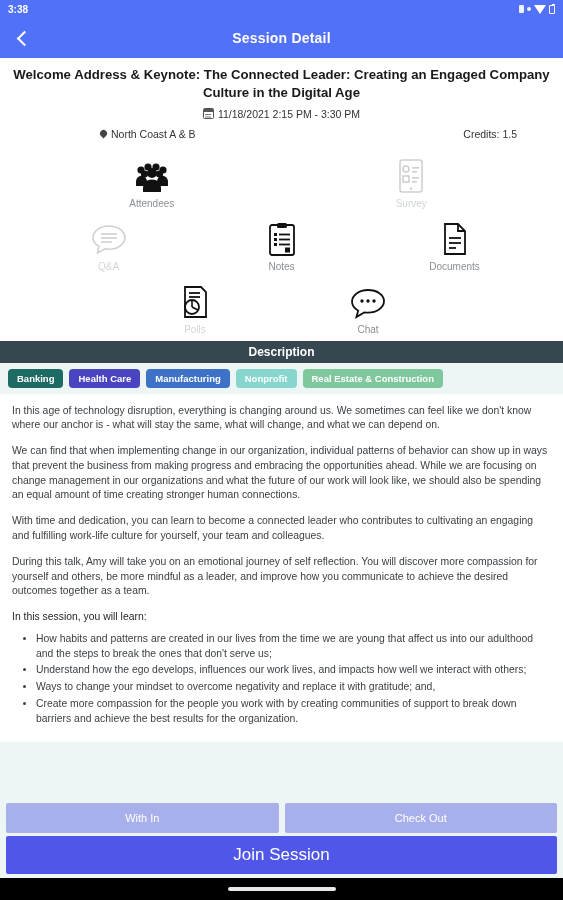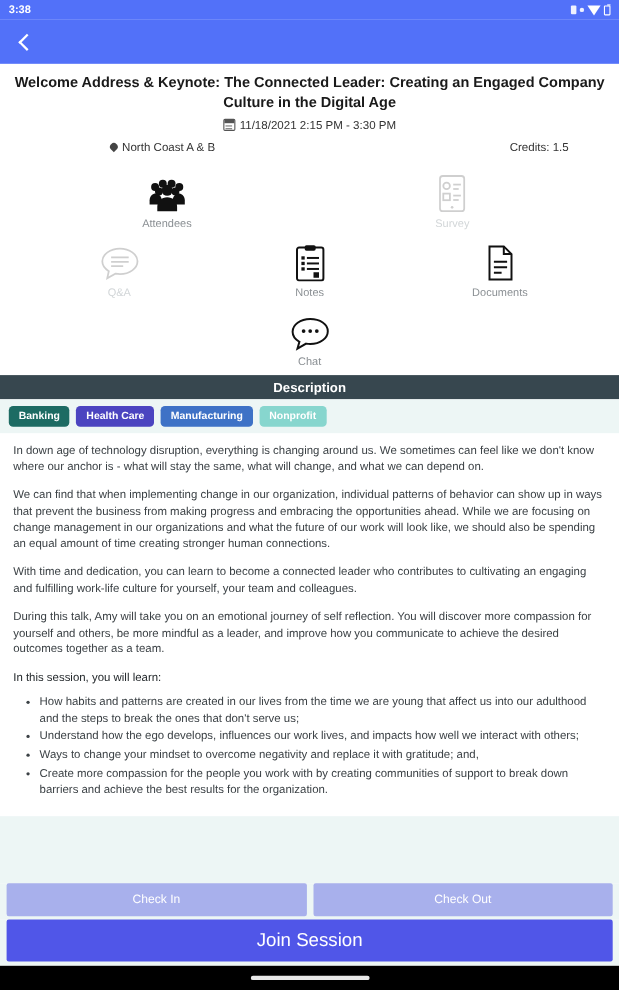--- a/index.html
+++ b/index.html
@@ -130,20 +130,21 @@
       <span class="si si-dot"></span>
       <span class="si si-wifi"></span>
       <span class="si si-batt"></span>
     </span>
   </div>
 
   <div class="appbar">
     <div class="back-btn">
       <span class="chev"></span>
     </div>
+    <div class="appbar-title">Session Detail</div>
   </div>
 
   <div class="session-head">
     <div class="session-title">Welcome Address &amp; Keynote: The Connected Leader: Creating an Engaged Company Culture in the Digital Age</div>
     <div class="datetime-row">
       <span class="cal-ico"></span>
       <span>11/18/2021 2:15 PM - 3:30 PM</span>
     </div>
     <div class="meta-row">
       <span class="loc">
@@ -244,20 +245,34 @@
               <line x1="8" y1="26" x2="15" y2="26"></line>
             </g>
           </svg>
         </div>
         <div class="icon-label">Documents</div>
       </div>
     </div>
 
     <div class="icon-row">
       <div style="flex:0.5 1 0"></div>
+      <div class="icon-cell disabled">
+        <div class="icon-art">
+          <svg width="28" height="34" viewBox="0 0 28 34">
+            <g fill="none" stroke="#111" stroke-width="1.8">
+              <path d="M4 2h16l5 5v25H4z"></path>
+              <line x1="8" y1="8" x2="19" y2="8"></line>
+              <line x1="8" y1="12" x2="19" y2="12"></line>
+              <circle cx="11" cy="22" r="7"></circle>
+              <path d="M11 22V15 M11 22l6 3" stroke-width="1.6"></path>
+            </g>
+          </svg>
+        </div>
+        <div class="icon-label">Polls</div>
+      </div>
       <div class="icon-cell">
         <div class="icon-art">
           <svg width="38" height="32" viewBox="0 0 38 32">
             <g>
               <path d="M19 3C10 3 3 8.2 3 14.6c0 3.7 2.4 7 6.2 9.1L7.4 30l7.9-4.6c1.2.2 2.4.3 3.7.3 9 0 16-5.2 16-11.6S28 3 19 3z" fill="none" stroke="#111" stroke-width="1.8"></path>
               <circle cx="13" cy="14" r="1.7" fill="#111"></circle>
               <circle cx="19" cy="14" r="1.7" fill="#111"></circle>
               <circle cx="25" cy="14" r="1.7" fill="#111"></circle>
             </g>
           </svg>
@@ -269,40 +284,41 @@
 
   </div>
 
   <div class="desc-bar">Description</div>
 
   <div class="tags-strip">
     <span class="tag" style="background: rgb(29, 107, 99);">Banking</span>
     <span class="tag" style="background: rgb(75, 68, 192);">Health Care</span>
     <span class="tag" style="background: rgb(62, 114, 198);">Manufacturing</span>
     <span class="tag" style="background: rgb(135, 214, 206);">Nonprofit</span>
+    <span class="tag" style="background: rgb(127, 199, 156);">Real Estate &amp; Construction</span>
   </div>
 
   <div class="desc-body">
-    <p>In down age of technology disruption, everything is changing around us. We sometimes can feel like we don't know where our anchor is - what will stay the same, what will change, and what we can depend on.</p>
+    <p>In this age of technology disruption, everything is changing around us. We sometimes can feel like we don't know where our anchor is - what will stay the same, what will change, and what we can depend on.</p>
     <p>We can find that when implementing change in our organization, individual patterns of behavior can show up in ways that prevent the business from making progress and embracing the opportunities ahead. While we are focusing on change management in our organizations and what the future of our work will look like, we should also be spending an equal amount of time creating stronger human connections.</p>
     <p>With time and dedication, you can learn to become a connected leader who contributes to cultivating an engaging and fulfilling work-life culture for yourself, your team and colleagues.</p>
     <p>During this talk, Amy will take you on an emotional journey of self reflection. You will discover more compassion for yourself and others, be more mindful as a leader, and improve how you communicate to achieve the desired outcomes together as a team.</p>
     <p class="lead-in">In this session, you will learn:</p>
     <ul>
       <li>How habits and patterns are created in our lives from the time we are young that affect us into our adulthood and the steps to break the ones that don't serve us;</li>
       <li>Understand how the ego develops, influences our work lives, and impacts how well we interact with others;</li>
       <li>Ways to change your mindset to overcome negativity and replace it with gratitude; and,</li>
       <li>Create more compassion for the people you work with by creating communities of support to break down barriers and achieve the best results for the organization.</li>
     </ul>
   </div>
 
   <div class="mint-fill"></div>
 
   <div class="btn-row">
-    <div class="btn">Check In</div>
+    <div class="btn">With In</div>
     <div class="btn">Check Out</div>
   </div>
   <div style="background:#EDF6F5; padding-bottom:4px;">
     <div class="btn-wide">Join Session</div>
   </div>
 
   <div class="navbar">
     <div class="home-ind"></div>
   </div>
 

